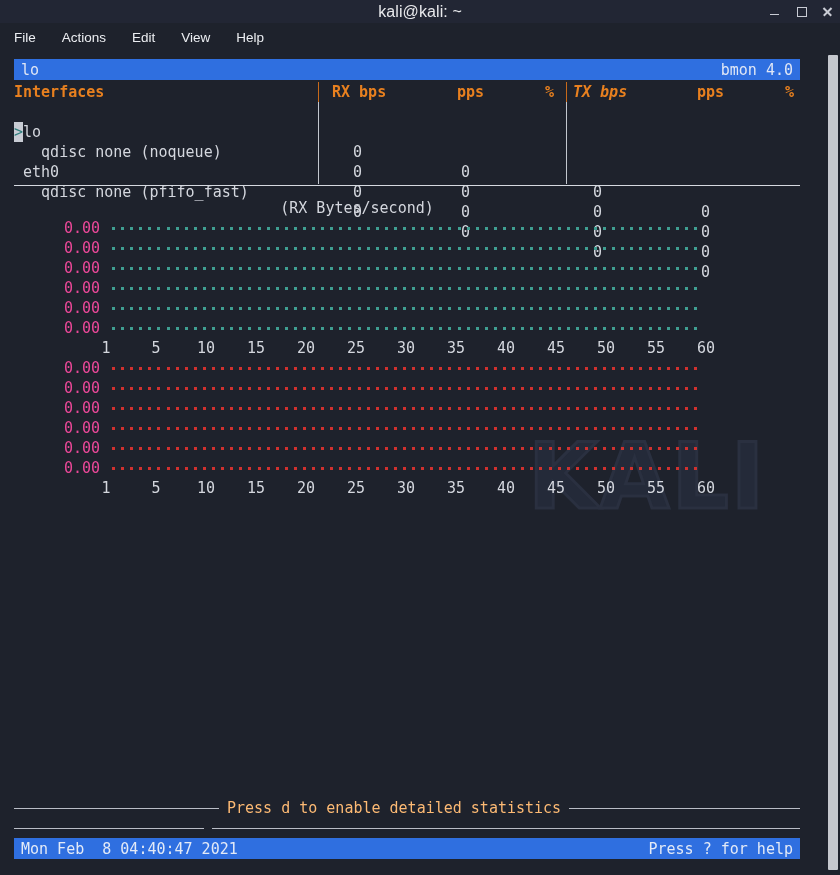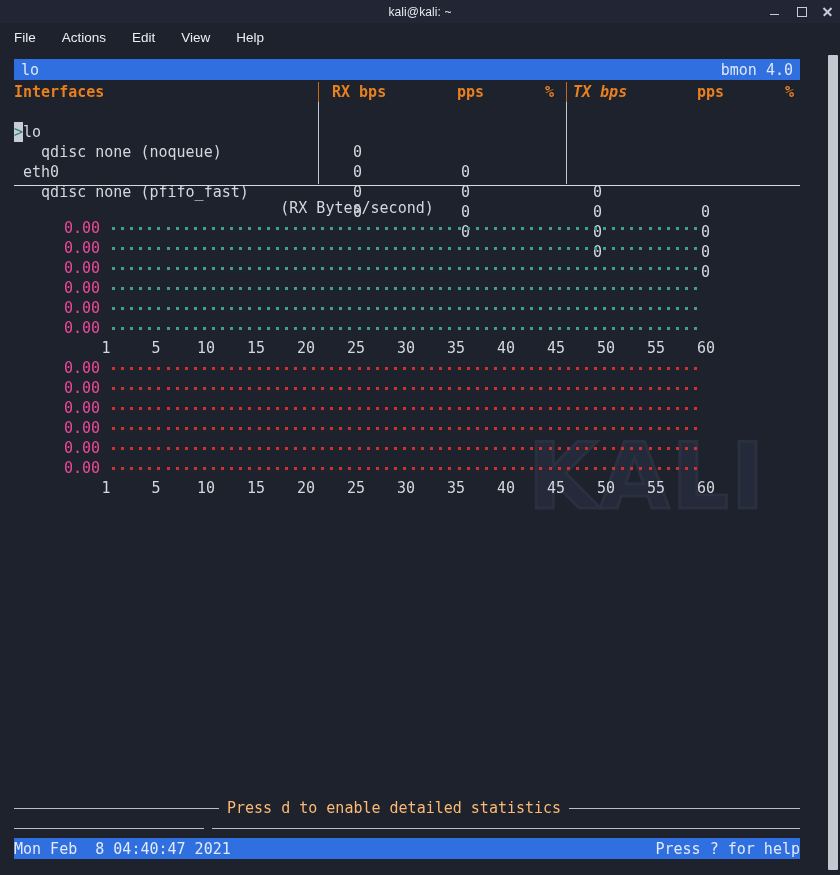--- a/index.html
+++ b/index.html
@@ -16,21 +16,21 @@
   }
 
   
   .titlebar {
     position: absolute; left: 0; top: 0; width: 840px; height: 23px;
     background: #222634;
     display: flex; align-items: center; justify-content: center;
   }
   .titlebar-title {
     font-family: "Liberation Sans", sans-serif;
-    font-size: 12px; color: #e8e9ec; letter-spacing: 0.1px;
+    font-size: 16px; color: #e8e9ec; letter-spacing: 0.1px;
   }
   .wincontrols {
     position: absolute; right: 6px; top: 0; height: 23px;
     display: flex; align-items: center; gap: 13px;
   }
   .wc { width: 13px; height: 13px; position: relative; cursor: pointer; }
   .wc-min::after {
     content: ""; position: absolute; left: 1px; bottom: 3px;
     width: 9px; height: 1.5px; background: #c9ccd4;
   }
@@ -173,21 +173,21 @@
   }
   .hint .dash { flex: 1; height: 1px; background: #b9bdc6; }
   .hint .htext { white-space: pre; }
   .hint.left-short .dash:first-child { flex: 0 0 205px; }
   .hint.left-short2 .dash:first-child { flex: 0 0 190px; }
 
   
   .statusbar {
     position: absolute; left: 14px; width: 786px; height: 21px;
     background: #2f6fe0; color: #e3eaf7;
-    display: flex; align-items: center; padding: 0 0;
+    display: flex; align-items: center; padding: 0 7px;
     z-index: 3;
   }
   .statusbar .sleft { flex: 1; white-space: pre; }
   .statusbar .sright { white-space: pre; }
 
   
   .scrollbar {
     position: absolute; right: 0; top: 52px; width: 14px; height: 823px;
     background: #1e222c; z-index: 5;
   }

